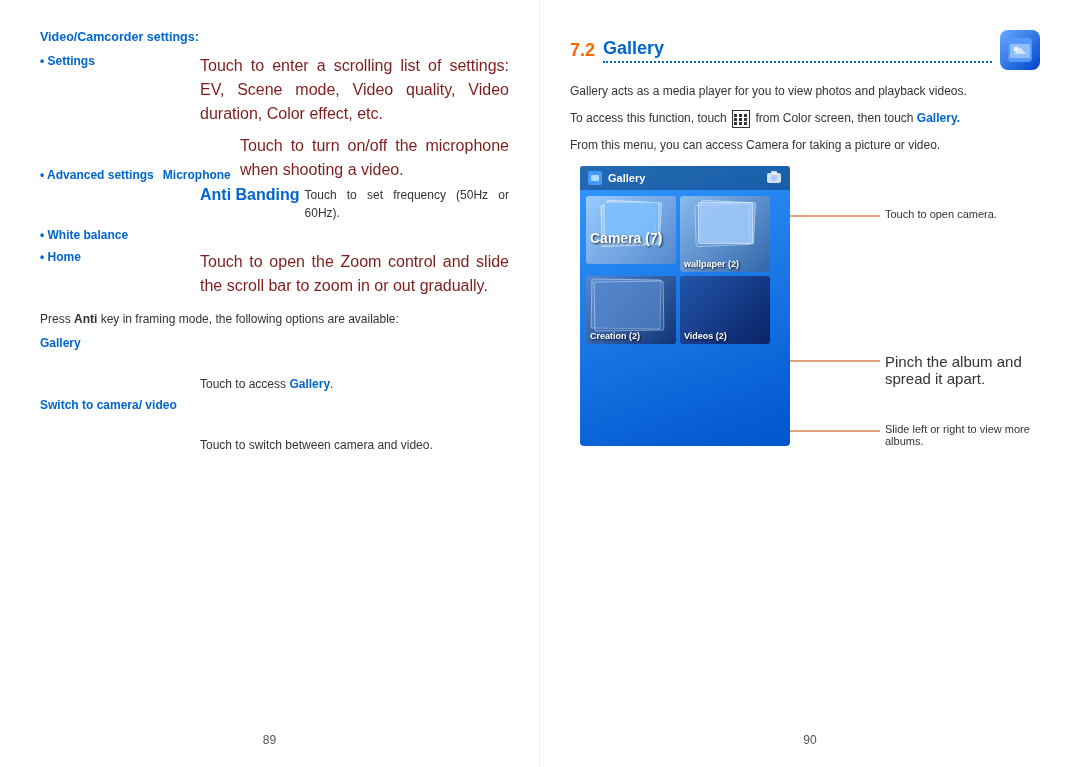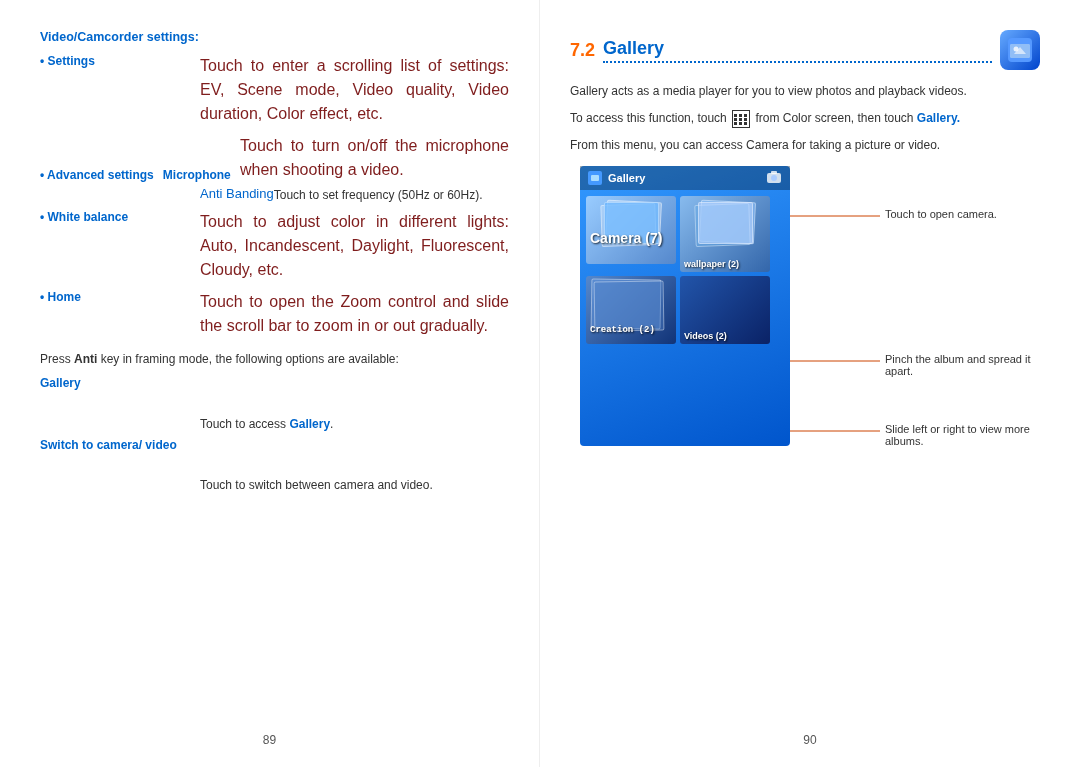--- a/index.html
+++ b/index.html
@@ -68,22 +68,23 @@
     }
 
     .sub-row {
       display: flex;
       margin-bottom: 6px;
       align-items: flex-start;
     }
 
     .sub-label {
       color: #0066cc;
-      font-weight: normal;
-      font-size: 13px;
+      font-weight: bold;
+      font-size: 16px;
+      margin-right: 5px;
       white-space: nowrap;
     }
 
     .sub-desc {
       font-size: 12px;
       color: #333;
       line-height: 1.5;
       text-align: justify;
     }
 
@@ -354,21 +355,20 @@
       <div class="sub-row">
         <span class="sub-label">Anti Banding</span>
         <span class="sub-desc">Touch to set frequency (50Hz or 60Hz).</span>
       </div>
     </div>
 
     <div class="settings-row" style="margin-top:6px;">
       <div class="settings-label" style="color:#0066cc;font-weight:bold;">
         <span>• White balance</span>
       </div>
-      <div class="settings-desc">Touch to adjust color in different lights: Auto, Incandescent, Daylight, Fluorescent, Cloudy, etc.</div>
     </div>
 
     <div class="settings-row" style="margin-top:4px;">
       <div class="settings-label" style="color:#0066cc;font-weight:bold;">
         <span>• Home</span>
       </div>
       <div class="settings-desc">Touch to open the Zoom control and slide the scroll bar to zoom in or out gradually.</div>
     </div>
 
     <div class="press-menu-text">
@@ -467,21 +467,21 @@
               <div class="thumb thumb3" style="background:rgba(180,210,255,0.6);"></div>
             </div>
             <div class="album-label" style="position:absolute;bottom:3px;left:4px;color:#fff;font-size:9px;font-weight:bold;text-shadow:1px 1px 2px rgba(0,0,0,0.8);">wallpaper (2)</div>
           </div>
 
           <div class="gallery-album album-creation" style="position:relative;width:90px;height:68px;background:linear-gradient(135deg,#5588cc,#113377);">
             <div class="album-thumbnail-stack">
               <div class="thumb thumb1" style="background:rgba(100,150,220,0.5);width:70px;height:50px;top:3px;left:5px;transform:rotate(1deg);"></div>
               <div class="thumb thumb2" style="background:rgba(80,130,200,0.4);width:70px;height:50px;top:5px;left:8px;transform:rotate(-1deg);"></div>
             </div>
-            <div class="album-label" style="position:absolute;bottom:9px;left:4px;color:#fff;font-size:9px;font-weight:bold;text-shadow:1px 1px 2px rgba(0,0,0,0.8);font-family:Liberation Mono, monospace;">Creation (2)</div>
+            <div class="album-label" style="position:absolute;bottom:3px;left:4px;color:#fff;font-size:9px;font-weight:bold;text-shadow:1px 1px 2px rgba(0,0,0,0.8);">Creation (2)</div>
           </div>
 
           <div class="gallery-album album-videos" style="position:relative;width:90px;height:68px;background:linear-gradient(135deg,#2255aa,#0a2266);">
             <div style="padding:8px 6px;">
               <div style="height:2px;background:rgba(255,255,255,0.5);margin-bottom:3px;border-radius:1px;"></div>
               <div style="height:2px;background:rgba(255,255,255,0.4);margin-bottom:3px;border-radius:1px;"></div>
               <div style="height:2px;background:rgba(255,255,255,0.3);margin-bottom:3px;border-radius:1px;width:80%;"></div>
               <div style="height:2px;background:rgba(255,255,255,0.25);margin-bottom:3px;border-radius:1px;width:90%;"></div>
               <div style="height:2px;background:rgba(255,255,255,0.2);border-radius:1px;width:70%;"></div>
             </div>
@@ -494,21 +494,21 @@
       <svg style="position:absolute;top:0;left:0;width:500px;height:310px;pointer-events:none;overflow:visible;">
 
         <line x1="220" y1="50" x2="310" y2="50" stroke="#cc4400" stroke-width="1"></line>
 
         <line x1="220" y1="195" x2="310" y2="195" stroke="#cc4400" stroke-width="1"></line>
 
         <line x1="220" y1="265" x2="310" y2="265" stroke="#cc4400" stroke-width="1"></line>
       </svg>
 
       <div style="position:absolute;top:42px;left:315px;font-size:11px;color:#333;">Touch to open camera.</div>
-      <div style="position:absolute;top:187px;left:315px;font-size:11px;color:#333;">Pinch the album and spread it apart.</div>
+      <div style="position:absolute;top:187px;left:315px;font-size:15px;color:#333;">Pinch the album and spread it apart.</div>
       <div style="position:absolute;top:257px;left:315px;font-size:11px;color:#333;">Slide left or right to view more albums.</div>
 
     </div>
 
     <div class="page-num-right">90</div>
   </div>
 
 </div>
 
 </body></html>

